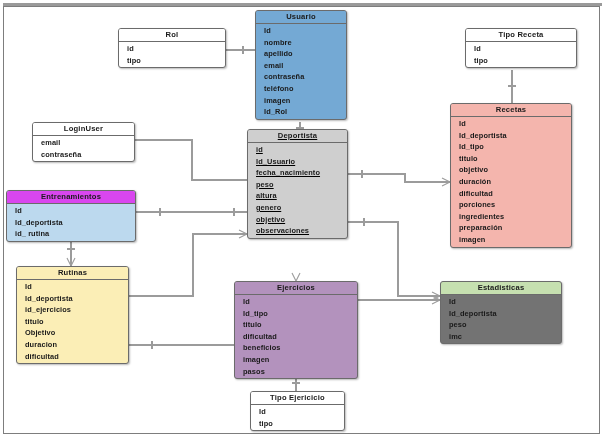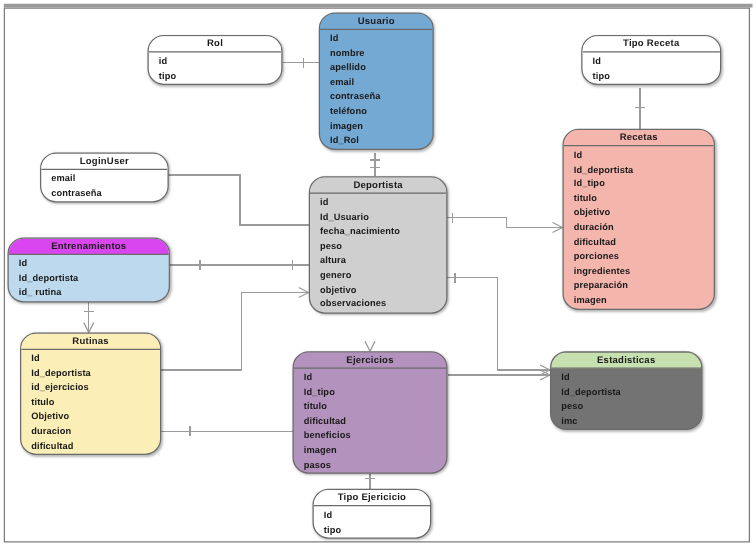--- a/index.html
+++ b/index.html
@@ -1,21 +1,21 @@
 <!DOCTYPE html>
 <html><head>
 <meta charset="utf-8">
 <style>
   html,body{margin:0;padding:0;background:#ffffff;}
   body{font-family:"Liberation Sans", sans-serif;}
   #canvas{position:relative;width:605px;height:439px;background:#ffffff;overflow:hidden;}
   #frame{position:absolute;left:3px;top:6px;width:597px;height:428px;border:1px solid #7d7d7d;box-sizing:border-box;background:#ffffff;}
   #frame::before{content:"";position:absolute;left:-1px;top:-4px;width:599px;height:3px;background:#9a9a9a;}
   .wires{position:absolute;left:0;top:0;width:605px;height:439px;pointer-events:none;}
-  .tbl{position:absolute;box-sizing:border-box;border:1px solid #6b6b6b;border-radius:13px;
+  .tbl{position:absolute;box-sizing:border-box;border:1px solid #6b6b6b;border-radius:3px;
        box-shadow:1px 1px 2px rgba(0,0,0,0.28);overflow:hidden;}
   .tbl .hd{font-size:7.6px;font-weight:bold;color:#1a1a1a;text-align:center;
            line-height:12px;height:12px;border-bottom:1px solid #6b6b6b;letter-spacing:.2px;}
   .tbl .bd{padding:1px 0 1px 4px;}
   .tbl .fld{font-size:7.4px;font-weight:bold;color:#1a1a1a;padding:0 0 0 4px;
             line-height:11.6px;height:11.6px;white-space:nowrap;letter-spacing:.1px;}
   
   .c-white{background:#ffffff;}
   .c-white .hd{background:#ffffff;}
   .c-blue{background:#74a9d4;}
@@ -139,21 +139,21 @@
   </div>
 
   <div class="tbl c-white" style="left:32px;top:122px;width:103px;">
     <div class="hd">LoginUser</div>
     <div class="bd">
       <div class="fld">email</div>
       <div class="fld">contraseña</div>
     </div>
   </div>
 
-  <div class="tbl c-gray" style="left:247px;top:141px;width:111px;">
+  <div class="tbl c-gray" style="left:247px;top:129px;width:101px;text-decoration:underline;">
     <div class="hd">Deportista</div>
     <div class="bd">
       <div class="fld">id</div>
       <div class="fld">Id_Usuario</div>
       <div class="fld">fecha_nacimiento</div>
       <div class="fld">peso</div>
       <div class="fld">altura</div>
       <div class="fld">genero</div>
       <div class="fld">objetivo</div>
       <div class="fld">observaciones</div>

